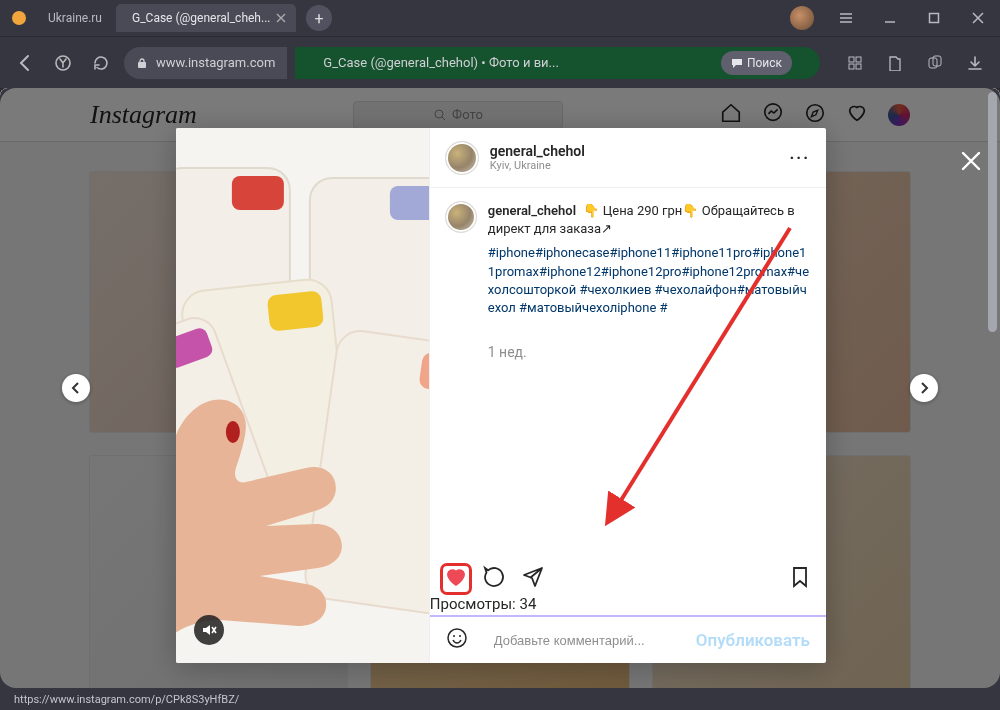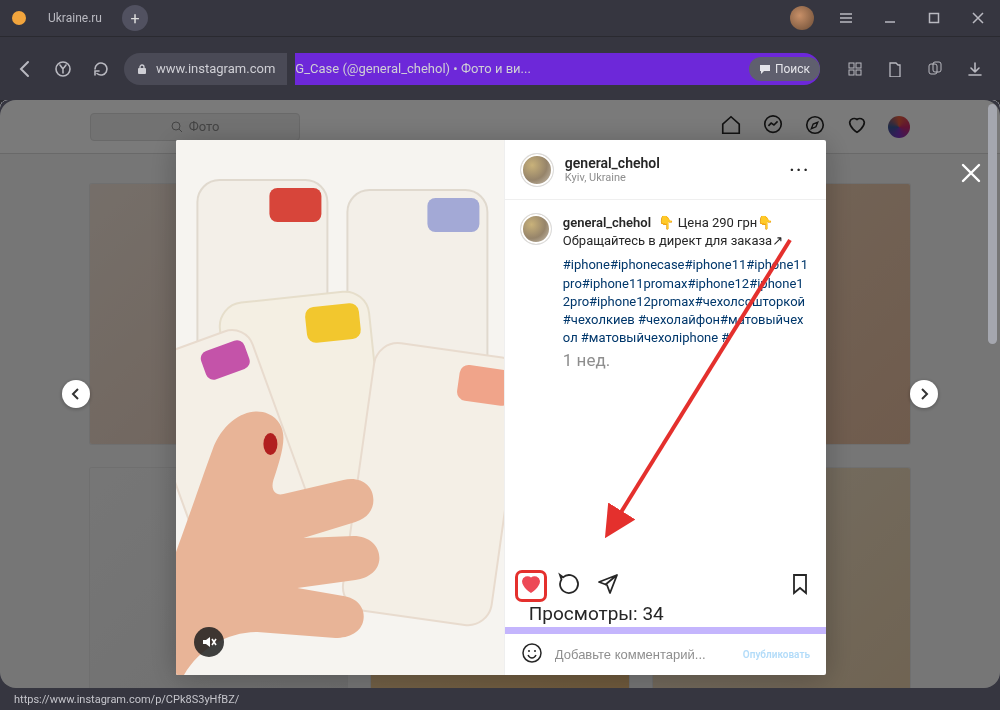--- a/index.html
+++ b/index.html
@@ -11,24 +11,24 @@
   .titlebar .dot { width: 14px; height: 14px; border-radius: 50%; background: #f2a53d; margin-right: 12px; }
   .tab { display: flex; align-items: center; height: 28px; padding: 0 10px; font-size: 12px; color: #b9b9c0; border-radius: 5px 5px 0 0; margin-right: 4px; max-width: 180px; white-space: nowrap; overflow: hidden; text-overflow: ellipsis; gap: 6px; cursor: default; }
   .tab.active { background: #4a4a56; color: #e5e5ea; }
   .tab .favicon { width: 14px; height: 14px; display:inline-flex; align-items:center; justify-content:center; }
   .tab .tab-x { width: 14px; height: 14px; display:flex; align-items:center; justify-content:center; color:#aaa; }
   .newtab { width: 26px; height: 26px; background: #515160; border-radius:50%; color:#ddd; display:flex; align-items:center; justify-content:center; font-size:16px; margin-left:6px; }
   .winctl { position:absolute; right:0; top:0; height:36px; display:flex; align-items:center; }
   .winctl div { width:44px; height:36px; display:flex; align-items:center; justify-content:center; color:#b9b9c0; }
   .winctl .avatar { width:24px; height:24px; border-radius:50%; background: radial-gradient(circle at 40% 40%, #c89068, #6a4c36); margin-right:10px; }
 
-  .addrbar { height: 64px; background: #363640; display:flex; align-items:center; padding: 0 10px; gap: 8px; border-top: 1px solid #2a2a30; }
+  .addrbar { height: 52px; background: #363640; display:flex; align-items:center; padding: 0 10px; gap: 8px; border-top: 1px solid #2a2a30; }
   .addrbar .navbtn { width:30px; height:30px; display:flex; align-items:center; justify-content:center; color:#b9b9c0; border-radius:4px; }
   .url-field { flex:0 0 160px; height:32px; background:#4a4a56; border-radius:16px 0 0 16px; display:flex; align-items:center; padding:0 12px; color:#cfcfd5; font-size:13px; gap:8px; }
-  .url-continuation { flex:1; height:32px; background:#6d28d9; border-radius:0 16px 16px 0; display:flex; align-items:center; padding:0 0; color:#cfcfd5; font-size:13px;text-align:right; }
+  .url-continuation { flex:1; height:32px; background:#14532d; border-radius:0 16px 16px 0; display:flex; align-items:center; padding:0 28px; color:#cfcfd5; font-size:13px;text-align:right; }
   .reviews-pill { height:24px; display:flex; align-items:center; gap:4px; padding:0 10px; border-radius:12px; background:#5f5f6e; color:#e5e5ea; font-size:12px; margin-left:auto; }
   .rightbtns { display:flex; gap:10px; margin-left:12px; }
   .rightbtns .navbtn { color:#b9b9c0; }
 
   
   .viewport { flex:1; position:relative; background:#f7f7f7; border-radius: 8px 8px 0 0; overflow:hidden; }
   .corners { position:absolute; left:0; top:0; right:0; bottom:0; pointer-events:none; border-radius:16px; box-shadow: 0 0 0 20px #363640; }
   .page-scroll { position:absolute; inset:0; overflow:auto; }
 
   
@@ -66,50 +66,71 @@
   .avatar-sm { width:32px; height:32px; border-radius:50%; background: radial-gradient(circle at 35% 35%, #c9b27a, #96846a, #d8d2c6); box-shadow: inset 0 0 0 2px #fff, 0 0 0 1px #dbdbdb; }
   .author-name { font-size:14px; font-weight:600; color:#262626; }
   .author-loc { font-size:11px; color:#8e8e8e; }
   .post-more { margin-left:auto; color:#262626; font-weight:700; letter-spacing:2px; }
 
   .post-caption-area { flex:1; padding:14px 16px; font-size:14px; color:#262626; overflow:auto; line-height:1.4; }
   .caption-block { display:flex; gap:12px; }
   .caption-text { font-size:13px; }
   .caption-text .uname { font-weight:600; margin-right:4px; }
   .hashtags { color:#00376b; display:block; margin-top:6px; word-break:break-all; }
-  .time-ago { font-size:17px; color:#8e8e8e; margin-top:2px; display:block; }
+  .time-ago { font-size:14px; color:#8e8e8e; margin-top:26px; display:block; }
 
   .post-actions { padding:4px 14px 0 14px; display:flex; align-items:center; gap:14px; }
   .post-actions svg { width:24px; height:24px; }
   .like-highlight { width:32px; height:32px; border:3px solid #e4302d; border-radius:7px; display:flex; align-items:center; justify-content:center; margin:-4px; }
   .post-actions .bookmark { margin-left:auto; }
 
-  .views-line { padding:2px 24px; font-size:19px; color:#262626; }
+  .views-line { padding:2px 0; font-size:15px; color:#262626; }
   .date-line { padding:0 16px 8px 16px; font-size:10px; color:#8e8e8e; text-transform:uppercase; }
-  .comment-row { border-top:7px solid #c4b5fd; height:48px; display:flex; align-items:center; padding:0 16px; gap:12px; }
+  .comment-row { border-top:2px solid #c4b5fd; height:48px; display:flex; align-items:center; padding:0 16px; gap:26px; }
   .comment-row input { flex:1; border:none; outline:none; font-size:13px; color:#262626; }
   .comment-row input::placeholder { color:#8e8e8e; }
-  .post-btn { color:#b3dcf9; font-size:10px; font-weight:600; }
+  .post-btn { color:#b3dcf9; font-size:17px; font-weight:600; }
 
   .annot-arrow { position:absolute; left:460px; top:130px; pointer-events:none; }
 
   .statusbar { height:22px; background:#363640; color:#c5c5cb; font-size:11px; display:flex; align-items:center; padding:0 14px; }
 
   .vscroll { position:absolute; right:3px; top:4px; width:9px; height:240px; background:#a5a7af; border-radius:5px; }
 
   .url-continuation::after { content:""; }
 </style>
 </head>
 <body>
 
 <div class="titlebar">
   <div class="dot"></div>
 
   <div class="tab">
     <span>Ukraine.ru</span>
+  </div>
+  <div class="tab active">
+    <span class="favicon">
+      <svg viewBox="0 0 14 14">
+          <rect width="14" height="14" rx="4" fill="url(#ig)"></rect>
+          <defs>
+            <radialGradient id="ig" cx="30%" cy="110%" r="120%">
+              <stop offset="0" stop-color="#fdf497"></stop>
+              <stop offset=".4" stop-color="#fd5949"></stop>
+              <stop offset=".7" stop-color="#d6249f"></stop>
+              <stop offset="1" stop-color="#285AEB"></stop>
+            </radialGradient>
+          </defs>
+        </svg>
+    </span>
+    <span>G_Case (@general_cheh...</span>
+    <span class="tab-x">
+      <svg width="10" height="10" viewBox="0 0 10 10">
+          <path d="M1 1l8 8M9 1l-8 8" stroke="currentColor" stroke-width="1.4"></path>
+        </svg>
+    </span>
   </div>
   <div class="newtab">+</div>
 
   <div class="winctl">
     <div class="avatar"></div>
     <div>
       <svg width="14" height="14" viewBox="0 0 14 14">
           <path d="M1 3h12M1 7h12M1 11h12" stroke="currentColor" stroke-width="1.5"></path>
         </svg>
     </div>
@@ -191,20 +212,21 @@
           <path d="M8 2v9m0 0L4 7m4 4l4-4M2 14h12" stroke="currentColor" fill="none" stroke-width="1.6" stroke-linecap="round"></path>
         </svg>
     </div>
   </div>
 </div>
 
 <div class="viewport">
 
   <div class="page-scroll">
     <div class="ig-nav">
+      <span class="ig-logo">Instagram</span>
       <div class="ig-search">
         <svg width="12" height="12" viewBox="0 0 12 12">
             <circle cx="5" cy="5" r="4" stroke="#8e8e8e" fill="none"></circle>
             <path d="M8 8l3 3" stroke="#8e8e8e"></path>
           </svg>
         <span>Фото</span>
       </div>
       <div class="ig-icons">
         <span><svg viewBox="0 0 24 24">
               <path d="M3 11l9-8 9 8v10H3z" stroke="#262626" fill="none" stroke-width="1.8"></path>

